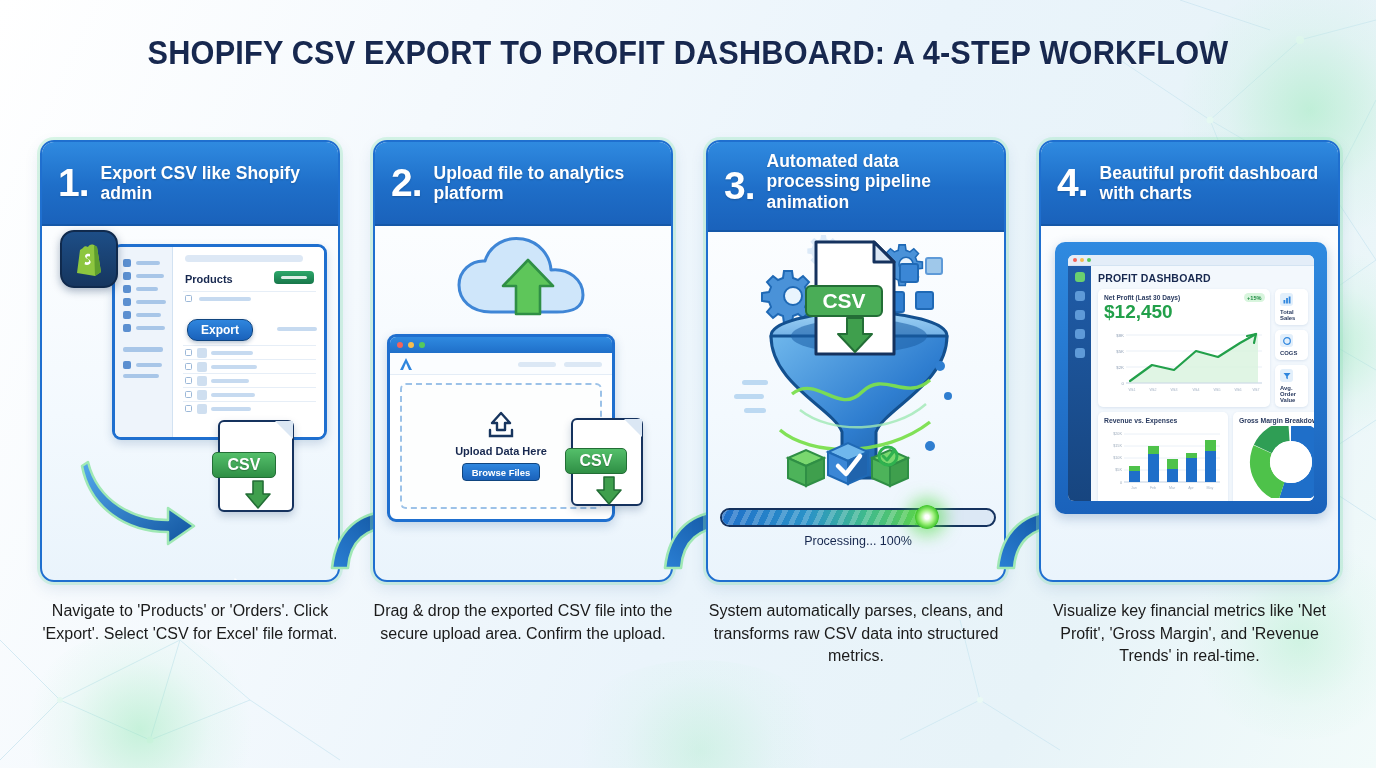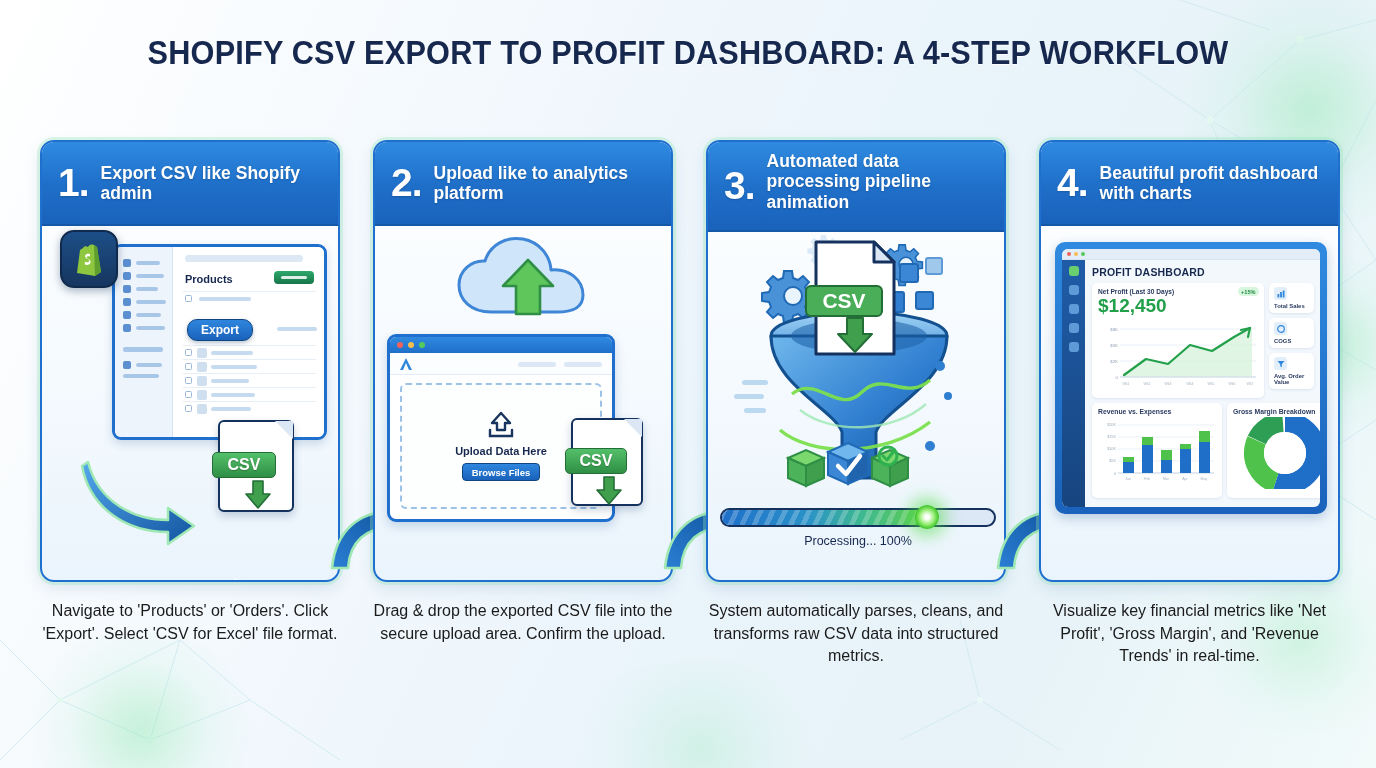--- a/index.html
+++ b/index.html
@@ -160,21 +160,21 @@
     position: absolute; left: calc(75% - 11px); top: -5px; width: 24px; height: 24px; border-radius: 50%;
     background: radial-gradient(circle, #ffffff 12%, #9cf07a 42%, #43c72e 68%, rgba(80,210,60,0.15) 100%);
     box-shadow: 0 0 16px 7px rgba(80,220,70,0.55);
   }
   .ptext { text-align: center; font-size: 12.5px; color: #17284f; margin-top: 7px; }
 
   
   .dash {
     position: absolute; left: 14px; top: 16px; width: 272px; height: 272px;
     background: linear-gradient(180deg,#2f8ae0,#1a62bb); border-radius: 10px;
-    padding: 7px; box-shadow: 0 4px 12px rgba(20,70,130,0.25);
+    padding: 13px; box-shadow: 0 4px 12px rgba(20,70,130,0.25);
   }
   .dash-inner { width: 100%; height: 100%; background: #f3f8fd; border-radius: 6px; position: relative; overflow: hidden; }
   .dash-topbar { height: 11px; background: #e3edf8; border-bottom:1px solid #d3e3f2; display: flex; align-items: center; padding-left: 5px; gap: 3px;}
   .tdot { width: 4px; height: 4px; border-radius: 50%; }
   .dash-side {
     position: absolute; left: 0; top: 11px; bottom: 0; width: 23px;
     background: linear-gradient(180deg,#1f5ca8,#17457f);
     display: flex; flex-direction: column; align-items: center; padding-top: 6px; gap: 9px;
   }
   .sidebtn { width: 10px; height: 10px; border-radius: 3px; background: #5e9ad8; }
@@ -375,21 +375,21 @@
         <stop offset="0%" stop-color="#2a7fd4"></stop>
           <stop offset="100%" stop-color="#0d4c94"></stop>
       </linearGradient>
     </defs>
     <path d="M4 70 C8 30 34 14 60 14 L60 2 L84 22 L60 42 L60 30 C40 30 22 42 20 70 Z" fill="url(#ag2)" stroke="#9fe8b4" stroke-width="2.6" stroke-linejoin="round"></path>
   </svg>
 
   <div class="card c2">
     <div class="card-head">
       <div class="step-num">2.</div>
-      <div class="step-title">Upload like to analytics platform</div>
+      <div class="step-title">Upload file to analytics platform</div>
     </div>
     <div class="card-body">
 
       <div class="cloud-wrap">
         <svg width="150" height="96" viewBox="0 0 150 96">
           <path d="M38 80 C18 80 6 68 6 53 C6 39 18 28 32 29 C37 13 53 4 70 7 C86 10 97 23 98 38 C116 36 130 48 130 63 C130 77 118 80 104 80 Z" fill="#cfe6fa" stroke="#3f86d6" stroke-width="3" stroke-linejoin="round"></path>
           <path d="M63 82 V54 H50 L75 28 L100 54 H87 V82 Z" fill="#5ec65a" stroke="#2f8f45" stroke-width="2.6" stroke-linejoin="round"></path>
         </svg>
       </div>
 

